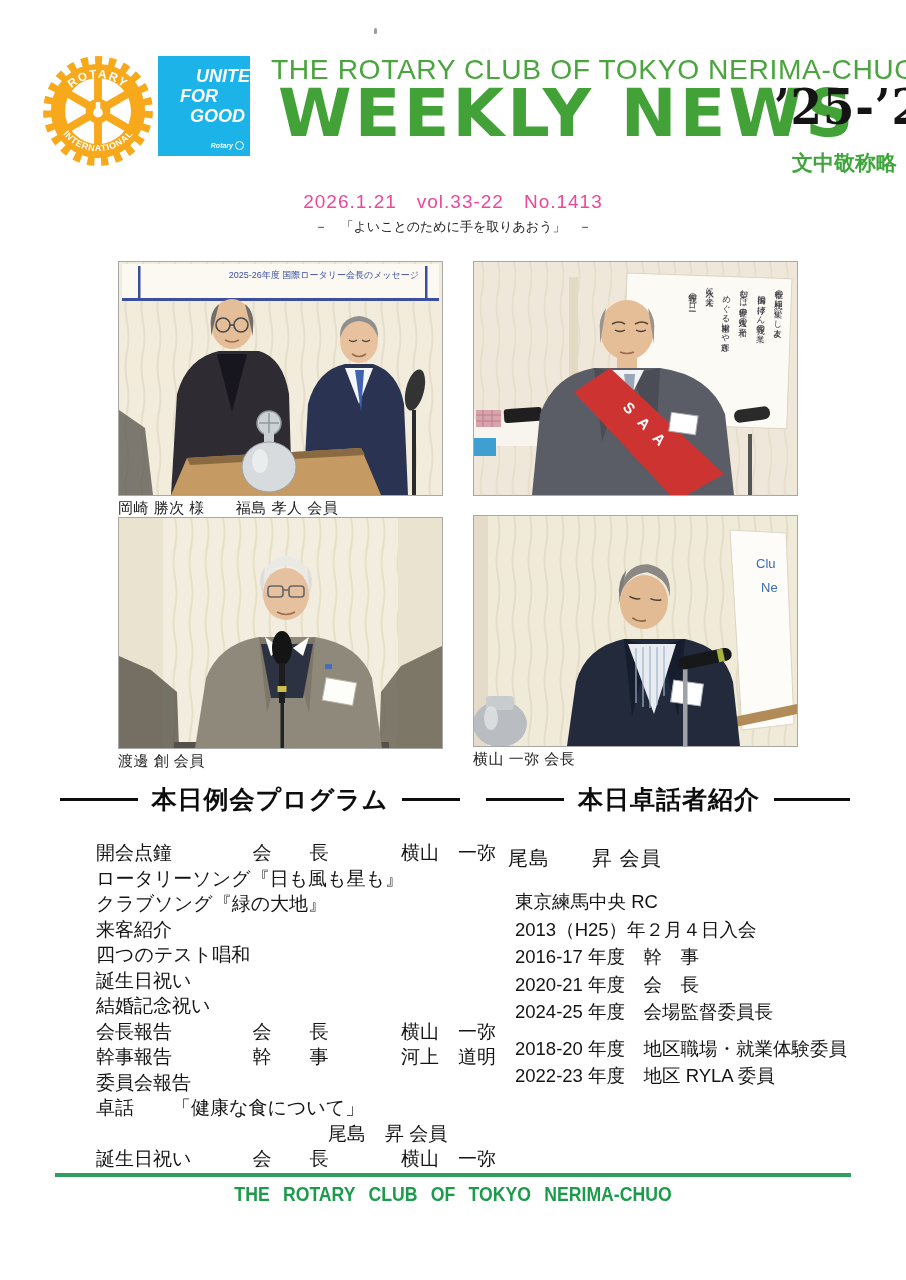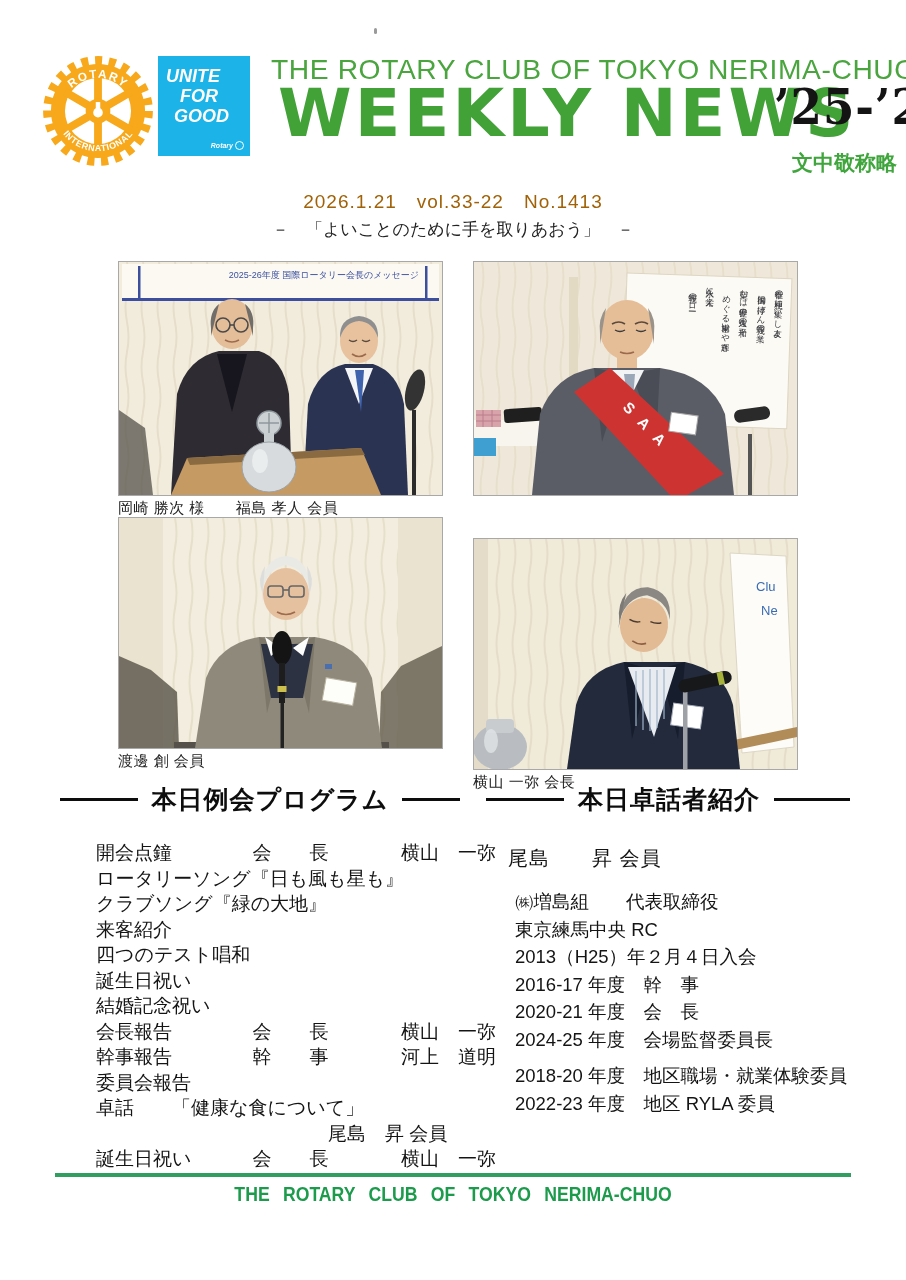--- a/index.html
+++ b/index.html
@@ -4,42 +4,42 @@
 <style>
   html,body{margin:0;padding:0;background:#ffffff;}
   .page{position:relative;width:906px;height:1280px;margin:0 auto;background:#ffffff;
         font-family:"Liberation Sans", sans-serif;color:#1c1c1c;overflow:hidden;}
 
   
   .speck{position:absolute;left:374px;top:28px;width:3px;height:6px;background:#9a9a9a;border-radius:2px;}
   .rotary-logo{position:absolute;left:42px;top:52px;width:112px;height:118px;}
   .ufg-badge{position:absolute;left:158px;top:56px;width:92px;height:100px;background:#1bb3e8;
              color:#fff;font-style:italic;font-weight:bold;padding:10px 0 0 0;box-sizing:border-box;}
-  .ufg-badge .l1{margin-left:8px;font-size:18px;line-height:20px;}
+  .ufg-badge .l1{margin-left:8px;font-size:18px;line-height:20px;text-align:right;}
   .ufg-badge .l2{margin-left:22px;font-size:18px;line-height:20px;}
-  .ufg-badge .l3{margin-left:16px;font-size:18px;line-height:20px;}
+  .ufg-badge .l3{margin-left:32px;font-size:18px;line-height:20px;}
   .ufg-brand{position:absolute;right:6px;bottom:6px;font-size:7px;font-style:italic;display:flex;align-items:center;gap:2px;}
   .ufg-wheel{display:inline-block;width:7px;height:7px;border:1.3px solid #fff;border-radius:50%;}
   .club-line{position:absolute;left:271px;top:53px;font-size:28.5px;letter-spacing:0.6px;
              color:#4aa53f;white-space:nowrap;transform:scaleX(0.99);transform-origin:left top;}
   .weekly-news{position:absolute;left:278px;top:76px;font-size:63px;font-weight:bold;color:#42a238;
                letter-spacing:3px;white-space:nowrap;transform:scaleX(1.06) scaleY(1.04);transform-origin:left top;
                font-family:"DejaVu Sans", sans-serif;}
   .term{position:absolute;left:774px;top:78px;font-size:49px;font-weight:bold;color:#141414;
         font-family:"DejaVu Serif", serif;letter-spacing:1px;transform:scaleX(0.92);transform-origin:left top;}
   .honorific{position:absolute;left:792px;top:149px;font-size:21px;color:#3fa53c;font-weight:bold;}
 
   .issue-line{position:absolute;left:0;top:189px;width:906px;text-align:center;font-size:19px;
-              letter-spacing:1px;color:#a16207;}
-  .motto-line{position:absolute;left:0;top:218px;width:906px;text-align:center;font-size:17px;color:#222;}
+              letter-spacing:1px;color:#ec4899;}
+  .motto-line{position:absolute;left:0;top:218px;width:906px;text-align:center;font-size:13px;color:#222;}
 
   
   .photo-cell{position:absolute;width:323px;}
   .pc1{left:118px;top:261px;} .pc2{left:473px;top:261px;}
-  .pc3{left:118px;top:517px;} .pc4{left:473px;top:538px;}
+  .pc3{left:118px;top:517px;} .pc4{left:473px;top:515px;}
   .photo{display:block;width:323px;border:1px solid #a8a8a8;background:#f1ebdc;}
   .pc1 .photo,.pc2 .photo{height:233px;}
   .pc3 .photo,.pc4 .photo{height:230px;}
   .caption{margin-top:3px;text-align:left;font-size:15px;color:#222;letter-spacing:0.5px;}
 
   
   .sec-head{position:absolute;display:flex;align-items:center;gap:14px;}
   .sec-head .txt{font-size:25px;font-weight:bold;color:#0d0d0d;letter-spacing:1px;white-space:nowrap;}
   .rule{height:3px;background:#0d0d0d;}
   .sh-left{left:60px;top:783px;width:400px;}
@@ -358,21 +358,20 @@
     </div>
     <div class="prog-row">
       <div class="prog-label">誕生日祝い</div>
       <div class="prog-role">会　　長</div>
       <div class="prog-name">横山　一弥</div>
     </div>
   </div>
 
   <div class="speaker">
     <div class="speaker-name">尾島　　昇 会員</div>
-    <div class="speaker-line">㈱増島組　　代表取締役</div>
     <div class="speaker-line">東京練馬中央 RC</div>
     <div class="speaker-line">2013（H25）年２月４日入会</div>
     <div class="speaker-line">2016-17 年度　幹　事</div>
     <div class="speaker-line">2020-21 年度　会　長</div>
     <div class="speaker-line">2024-25 年度　会場監督委員長</div>
     <div class="speaker-gap"></div>
     <div class="speaker-line">2018-20 年度　地区職場・就業体験委員</div>
     <div class="speaker-line">2022-23 年度　地区 RYLA 委員</div>
   </div>
 

